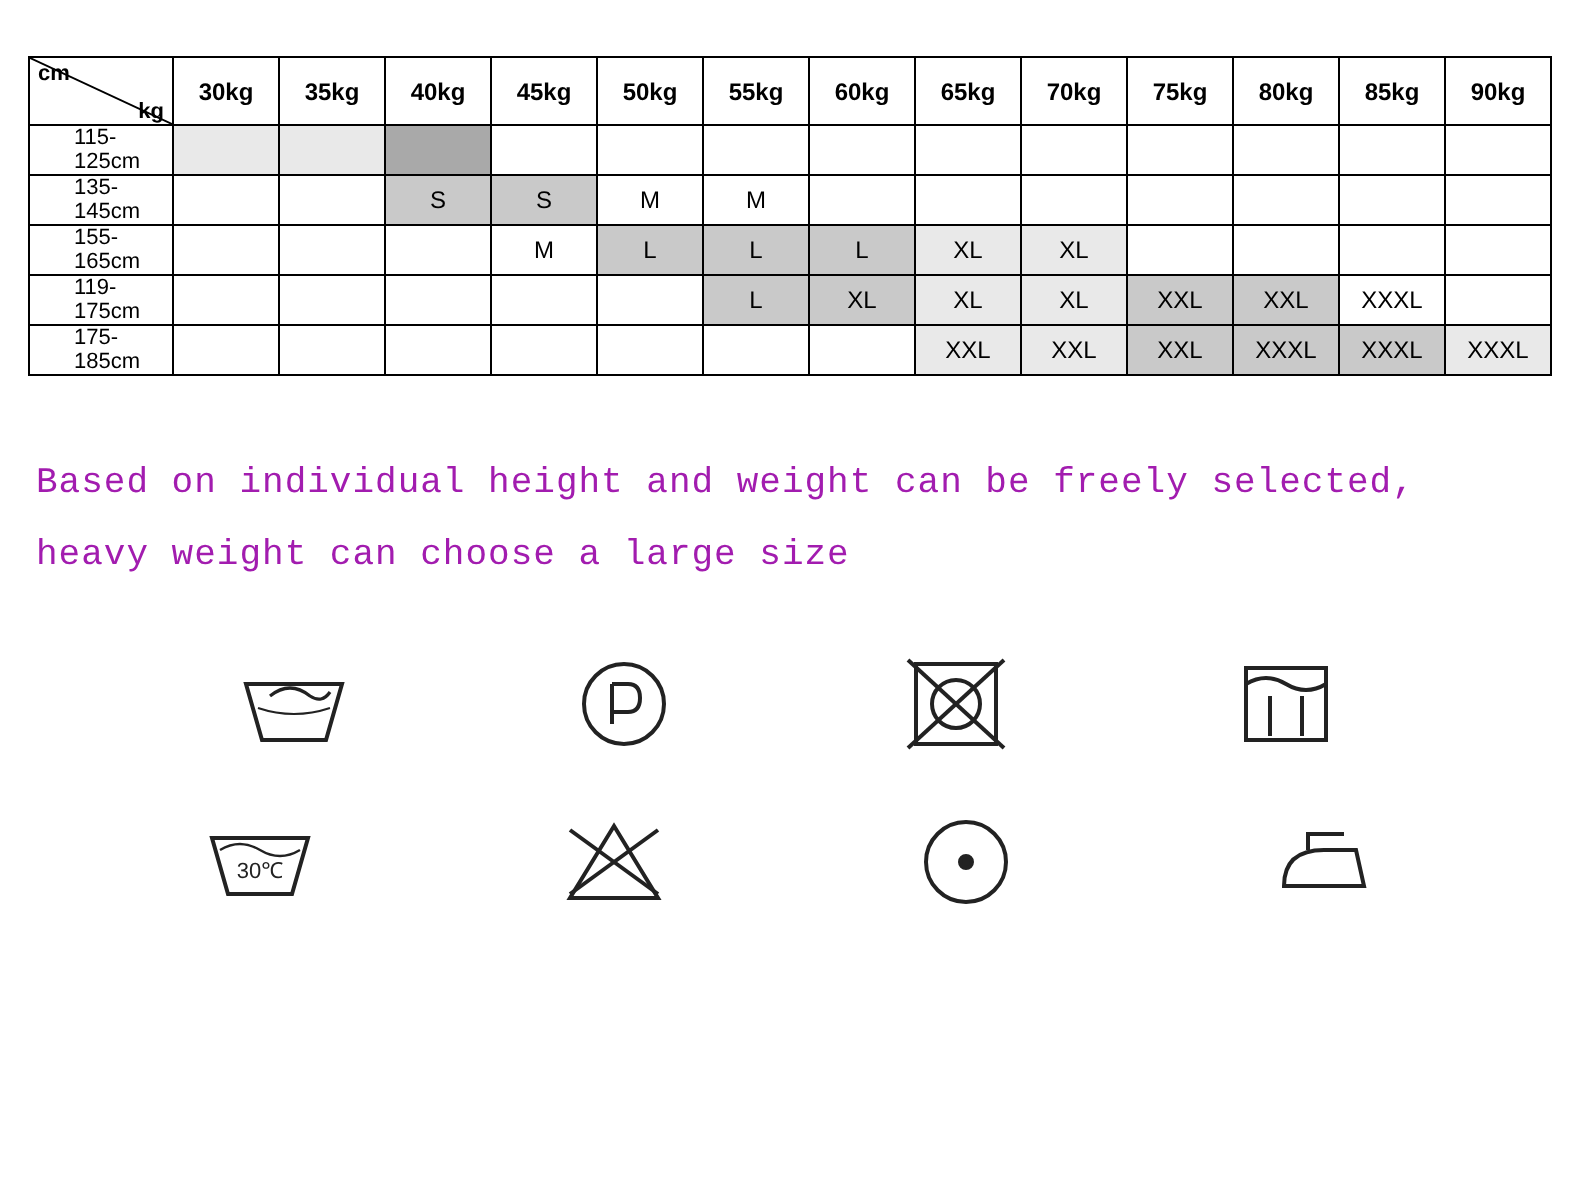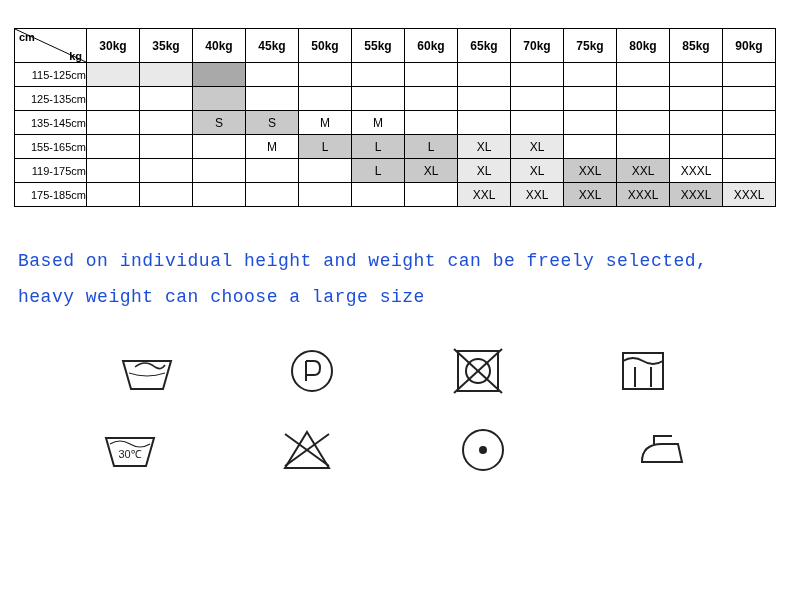--- a/index.html
+++ b/index.html
@@ -15,42 +15,42 @@
   .wrap { padding: 28px 14px 0 14px; }
   table { border-collapse: collapse; width: 100%; table-layout: fixed; }
   th, td {
     border: 1px solid #000;
     text-align: center;
     font-size: 12px;
     font-family: Arial, sans-serif;
     height: 24px;
     padding: 0;
   }
-  .rowhdr { text-align: right; padding-left: 2px; width: 72px; font-size: 11px; }
+  .rowhdr { text-align: left; padding-left: 22px; width: 72px; font-size: 11px; }
   .corner {
     position: relative;
     width: 72px;
     height: 34px;
     font-size: 11px;
     text-align: left;
     padding: 0 4px;
   }
   .corner svg { position: absolute; inset:0; width:100%; height:100%; }
   .corner .cm { position:absolute; top:2px; left:4px; }
   .corner .kg { position:absolute; bottom:0; right:4px; }
   .shade-lt { background:#e9e9e9; }
   .shade-md { background:#c9c9c9; }
   .shade-dk { background:#a9a9a9; }
   .note {
     font-family: "Courier New", monospace;
     font-size: 18px;
     letter-spacing: 0.5px;
     line-height: 2;
     margin: 36px 0 0 4px;
-    color:#1d4ed8;
+    color:#a21caf;
   }
   .icons-row {
     display:flex;
     justify-content: space-evenly;
     align-items: center;
     margin-top: 28px;
   }
   .icons-row.second { margin-top: 18px; gap: 29px; }
   .care-icon svg { width:64px; height:56px; stroke:#222; stroke-width:2; fill:none; }
 </style>
@@ -95,36 +95,20 @@
           <td></td>
           <td></td>
           <td></td>
           <td></td>
           <td></td>
           <td></td>
           <td></td>
           <td></td>
         </tr>
         <tr>
-          <td class="rowhdr">125-135cm</td>
-          <td></td>
-          <td></td>
-          <td class="shade-md"></td>
-          <td></td>
-          <td></td>
-          <td></td>
-          <td></td>
-          <td></td>
-          <td></td>
-          <td></td>
-          <td></td>
-          <td></td>
-          <td></td>
-        </tr>
-        <tr>
           <td class="rowhdr">135-145cm</td>
           <td></td>
           <td></td>
           <td class="shade-md">S</td>
           <td class="shade-md">S</td>
           <td>M</td>
           <td>M</td>
           <td></td>
           <td></td>
           <td></td>

